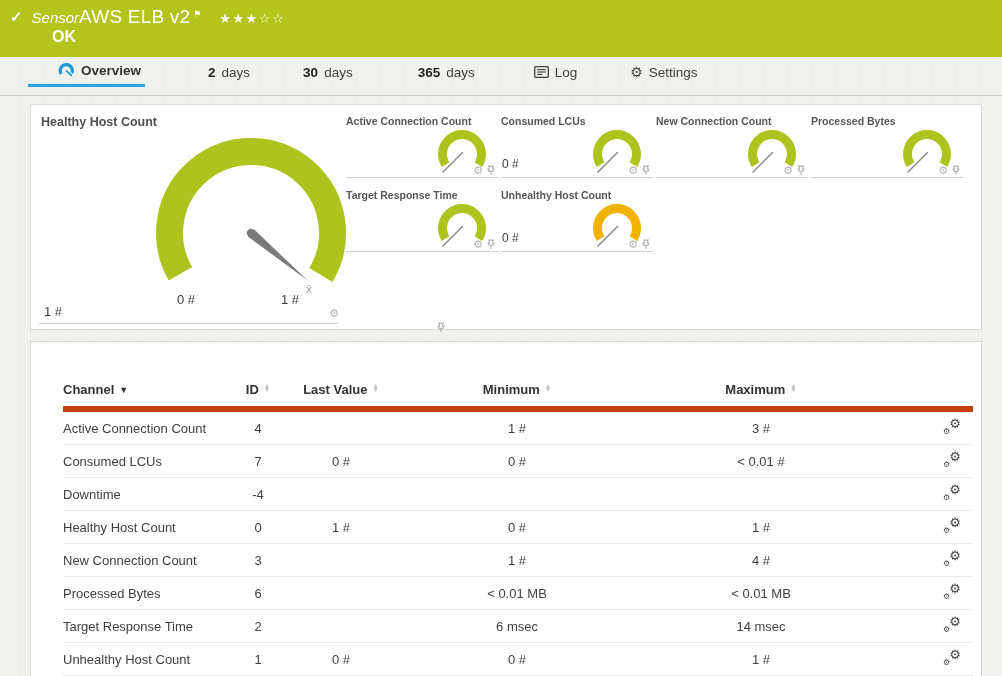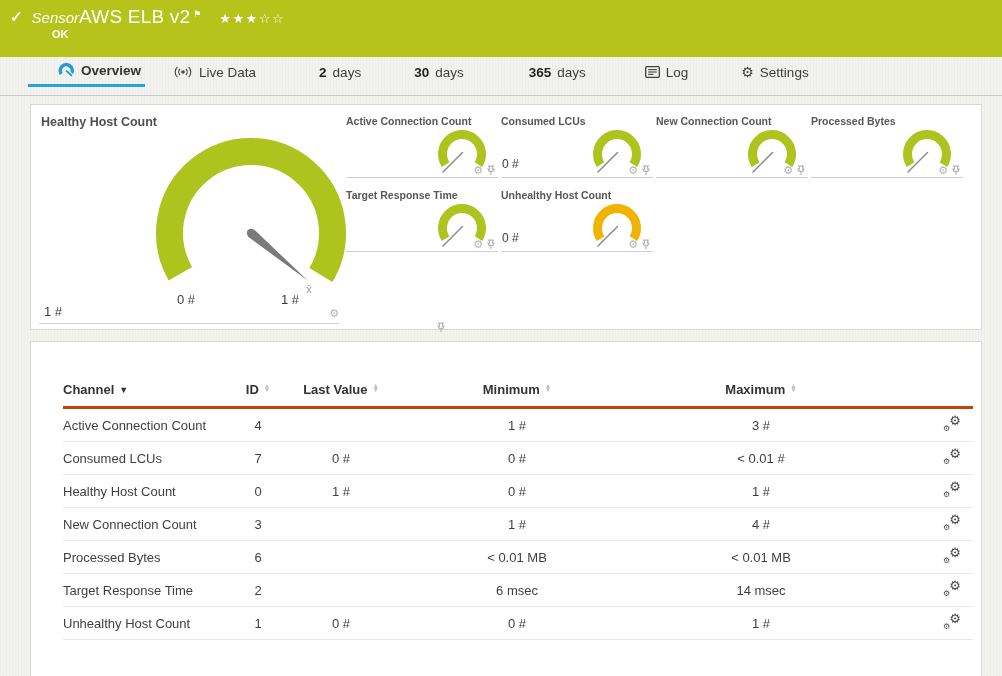--- a/index.html
+++ b/index.html
@@ -10,21 +10,21 @@
     background-image:repeating-linear-gradient(90deg, rgba(0,0,0,.018) 0 1px, transparent 1px 3px);
   }
   
   .topbar{position:absolute;left:0;top:0;width:1002px;height:57px;background:#b5c31a;color:#fff;}
   .topbar-line1{position:absolute;left:10px;top:6px;display:flex;align-items:baseline;white-space:nowrap;}
   .chk{font-size:15px;font-weight:bold;margin-right:9px;position:relative;top:-1px;}
   .sensor-kind{font-style:italic;font-size:15px;}
   .sensor-title{font-weight:normal;font-size:19px;letter-spacing:.2px;}
   .flag{font-size:9px;vertical-align:super;margin-left:3px;position:relative;top:-6px;}
   .stars{margin-left:18px;font-size:13px;letter-spacing:1.5px;cursor:pointer;}
-  .status-ok{position:absolute;left:52px;top:28px;font-size:11px;font-weight:bold;}
+  .status-ok{position:absolute;left:52px;top:28px;font-size:16px;font-weight:bold;}
   
   .tabbar{position:absolute;left:0;top:57px;width:1002px;height:38px;border-bottom:1px solid #c8c8c8;
           display:flex;align-items:stretch;font-size:13.5px;color:#3d3d3d;}
   .tab{display:flex;align-items:center;gap:6px;height:30px;box-sizing:border-box;cursor:pointer;white-space:nowrap;}
   .tab b{color:#222;}
   .tab.active{border-bottom:3px solid #2aa3dc;padding-left:30px;padding-right:4px;font-weight:bold;color:#333;}
   .t1{margin-left:28px;} .t2{margin-left:28px;} .t3{margin-left:63px;} .t4{margin-left:53px;}
   .t5{margin-left:65px;} .t6{margin-left:56px;} .t7{margin-left:59px;text-align:right;} .t8{margin-left:53px;}
   .tab .gearglyph{font-size:14px;color:#3f3f3f;}
   
@@ -45,21 +45,21 @@
   .gcell .gval{position:absolute;left:1px;bottom:6px;font-size:12px;color:#3c3c3c;}
   .c0{left:315px;top:8px;} .c1{left:470px;top:8px;} .c2{left:625px;top:8px;} .c3{left:780px;top:8px;}
   .c4{left:315px;top:82px;} .c5{left:470px;top:82px;}
   .cell-icons{position:absolute;right:2px;bottom:1px;display:flex;align-items:center;gap:3px;}
   .bigcell .cell-icons{right:0;bottom:4px;}
   .mini-gear{font-size:11px;color:#b5b5b5;line-height:11px;cursor:pointer;}
   .needle-line{stroke:#8a8a8a;stroke-width:1.5;stroke-linecap:round;}
   
   .tablewrap{margin:40px 8px 0 32px;}
   table{width:910px;border-collapse:collapse;table-layout:fixed;font-size:13px;color:#3f3f3f;}
-  th{font-size:13px;font-weight:bold;color:#333;padding:0 0 9px 0;border-bottom:3px solid #c2410c;cursor:pointer;}
+  th{font-size:13px;font-weight:bold;color:#333;padding:0 0 9px 0;border-bottom:6px solid #c2410c;cursor:pointer;}
   td{height:32px;border-bottom:1px solid #e9e9e9;padding:0;}
   .l{text-align:left;} .r{text-align:center;}
   .sort{display:inline-block;vertical-align:2px;margin-left:5px;}
   .sort i{display:block;font-style:normal;font-size:6.5px;line-height:4.5px;color:#c0c0c0;}
   .caret{font-size:9px;color:#333;margin-left:5px;vertical-align:1px;}
   .gearcell{text-align:right;padding-right:12px;}
   .cogduo{position:relative;display:inline-block;width:18px;height:16px;cursor:pointer;}
   .cog-big{position:absolute;right:0;top:-2px;font-size:13px;color:#4a4a4a;line-height:14px;}
   .cog-small{position:absolute;left:0;bottom:-1px;font-size:8px;color:#4a4a4a;line-height:8px;}
 </style>
@@ -79,30 +79,20 @@
 
 <div class="tabbar">
   <div class="tab active t1">
     <svg width="17" height="16" viewBox="0 0 17 16">
       <path d="M 3.3 11 A 6 6 0 1 1 13.6 10.4" fill="none" stroke="#1f9cd7" stroke-width="3.4"></path>
       <line x1="8.5" y1="8" x2="14" y2="13" stroke="#ffffff" stroke-width="4"></line>
       <line x1="8.5" y1="8" x2="13.5" y2="12.5" stroke="#1f9cd7" stroke-width="1.8" stroke-linecap="round"></line>
     </svg>
     <span>Overview</span>
   </div>
-  <div class="tab t2">
-    <svg width="20" height="14" viewBox="0 0 20 14">
-      <circle cx="10" cy="7" r="1.8" fill="#4a4a4a"></circle>
-      <path d="M7 4 A4.3 4.3 0 0 0 7 10" fill="none" stroke="#4a4a4a" stroke-width="1.2"></path>
-      <path d="M4.3 1.8 A7.5 7.5 0 0 0 4.3 12.2" fill="none" stroke="#4a4a4a" stroke-width="1.2"></path>
-      <path d="M13 4 A4.3 4.3 0 0 1 13 10" fill="none" stroke="#4a4a4a" stroke-width="1.2"></path>
-      <path d="M15.7 1.8 A7.5 7.5 0 0 1 15.7 12.2" fill="none" stroke="#4a4a4a" stroke-width="1.2"></path>
-    </svg>
-    <span>Live Data</span>
-  </div>
   <div class="tab t3">
     <b>2</b>
     <span>days</span>
   </div>
   <div class="tab t4">
     <b>30</b>
     <span>days</span>
   </div>
   <div class="tab t5">
     <b>365</b>
@@ -268,20 +258,28 @@
         </tr>
         <tr>
           <td class="l">Consumed LCUs</td>
           <td class="r">7</td>
           <td class="r">0 #</td>
           <td class="r">0 #</td>
           <td class="r">&lt; 0.01 #</td>
           <td class="gearcell"><span class="cogduo"><span class="cog-big">⚙</span><span class="cog-small">⚙</span></span></td>
         </tr>
         <tr>
+          <td class="l">Downtime</td>
+          <td class="r">-4</td>
+          <td class="r"></td>
+          <td class="r"></td>
+          <td class="r"></td>
+          <td class="gearcell"><span class="cogduo"><span class="cog-big">⚙</span><span class="cog-small">⚙</span></span></td>
+        </tr>
+        <tr>
           <td class="l">Healthy Host Count</td>
           <td class="r">0</td>
           <td class="r">1 #</td>
           <td class="r">0 #</td>
           <td class="r">1 #</td>
           <td class="gearcell"><span class="cogduo"><span class="cog-big">⚙</span><span class="cog-small">⚙</span></span></td>
         </tr>
         <tr>
           <td class="l">New Connection Count</td>
           <td class="r">3</td>

